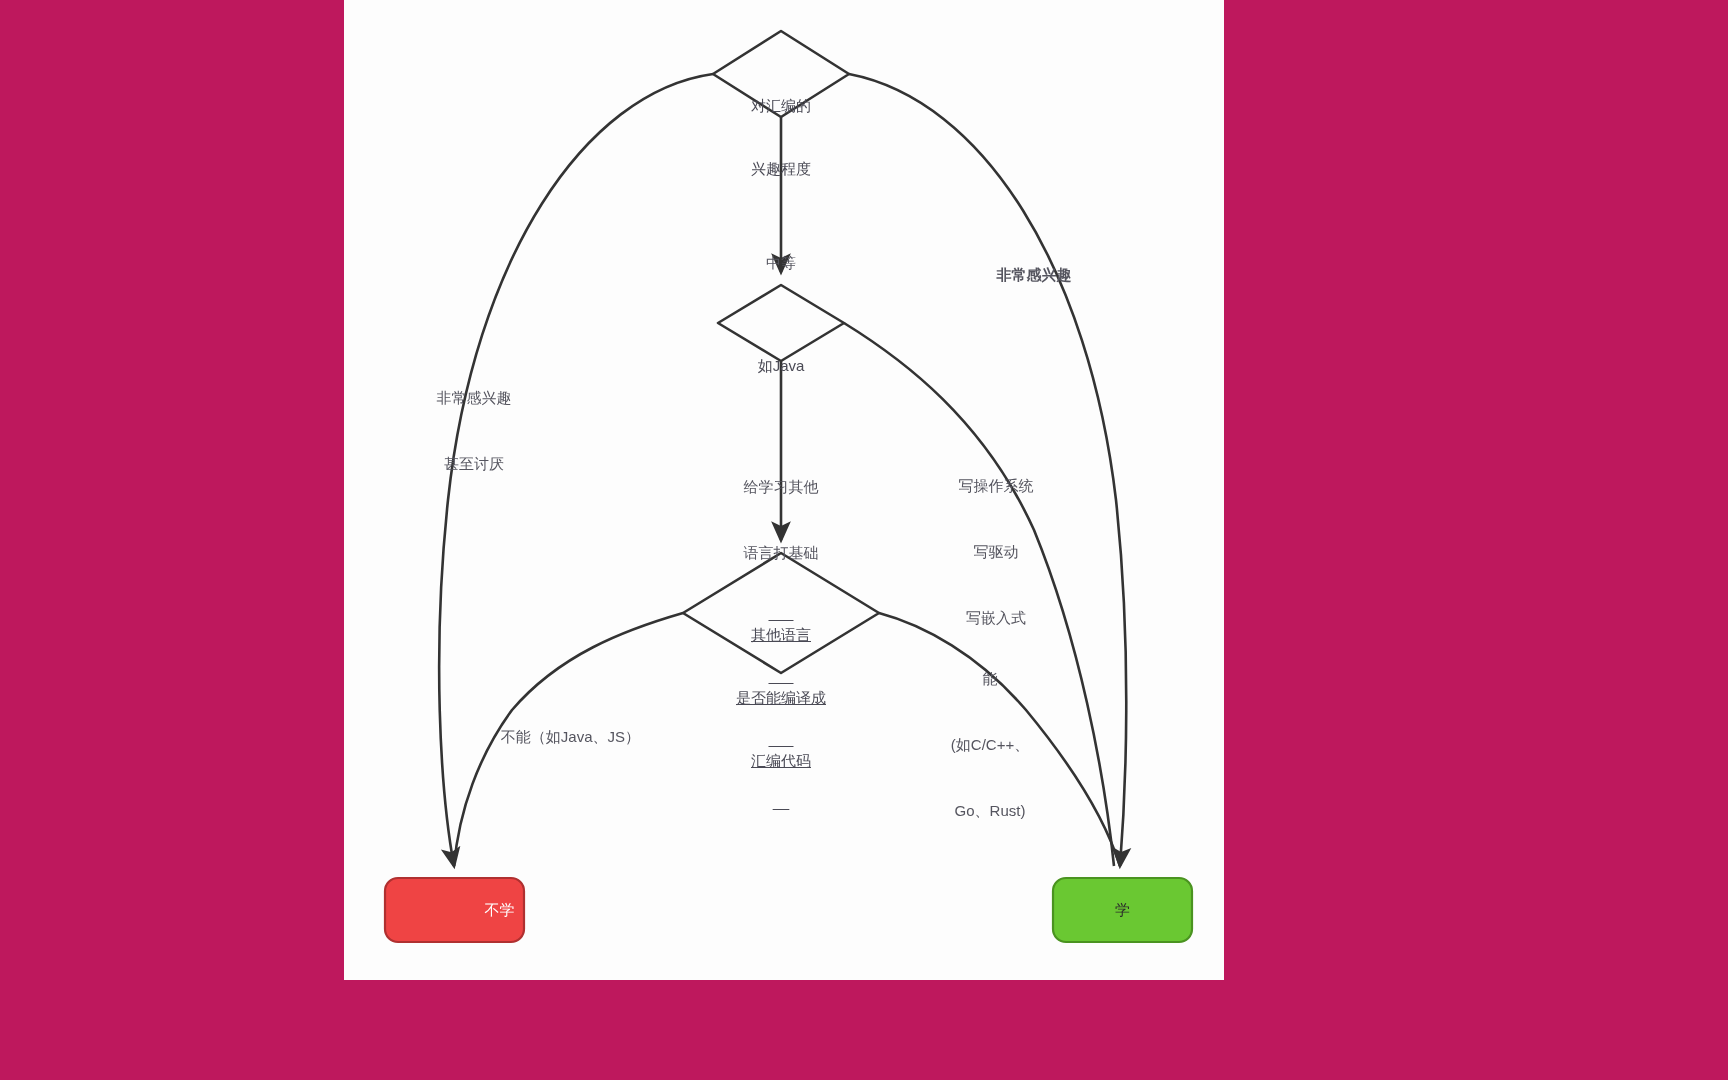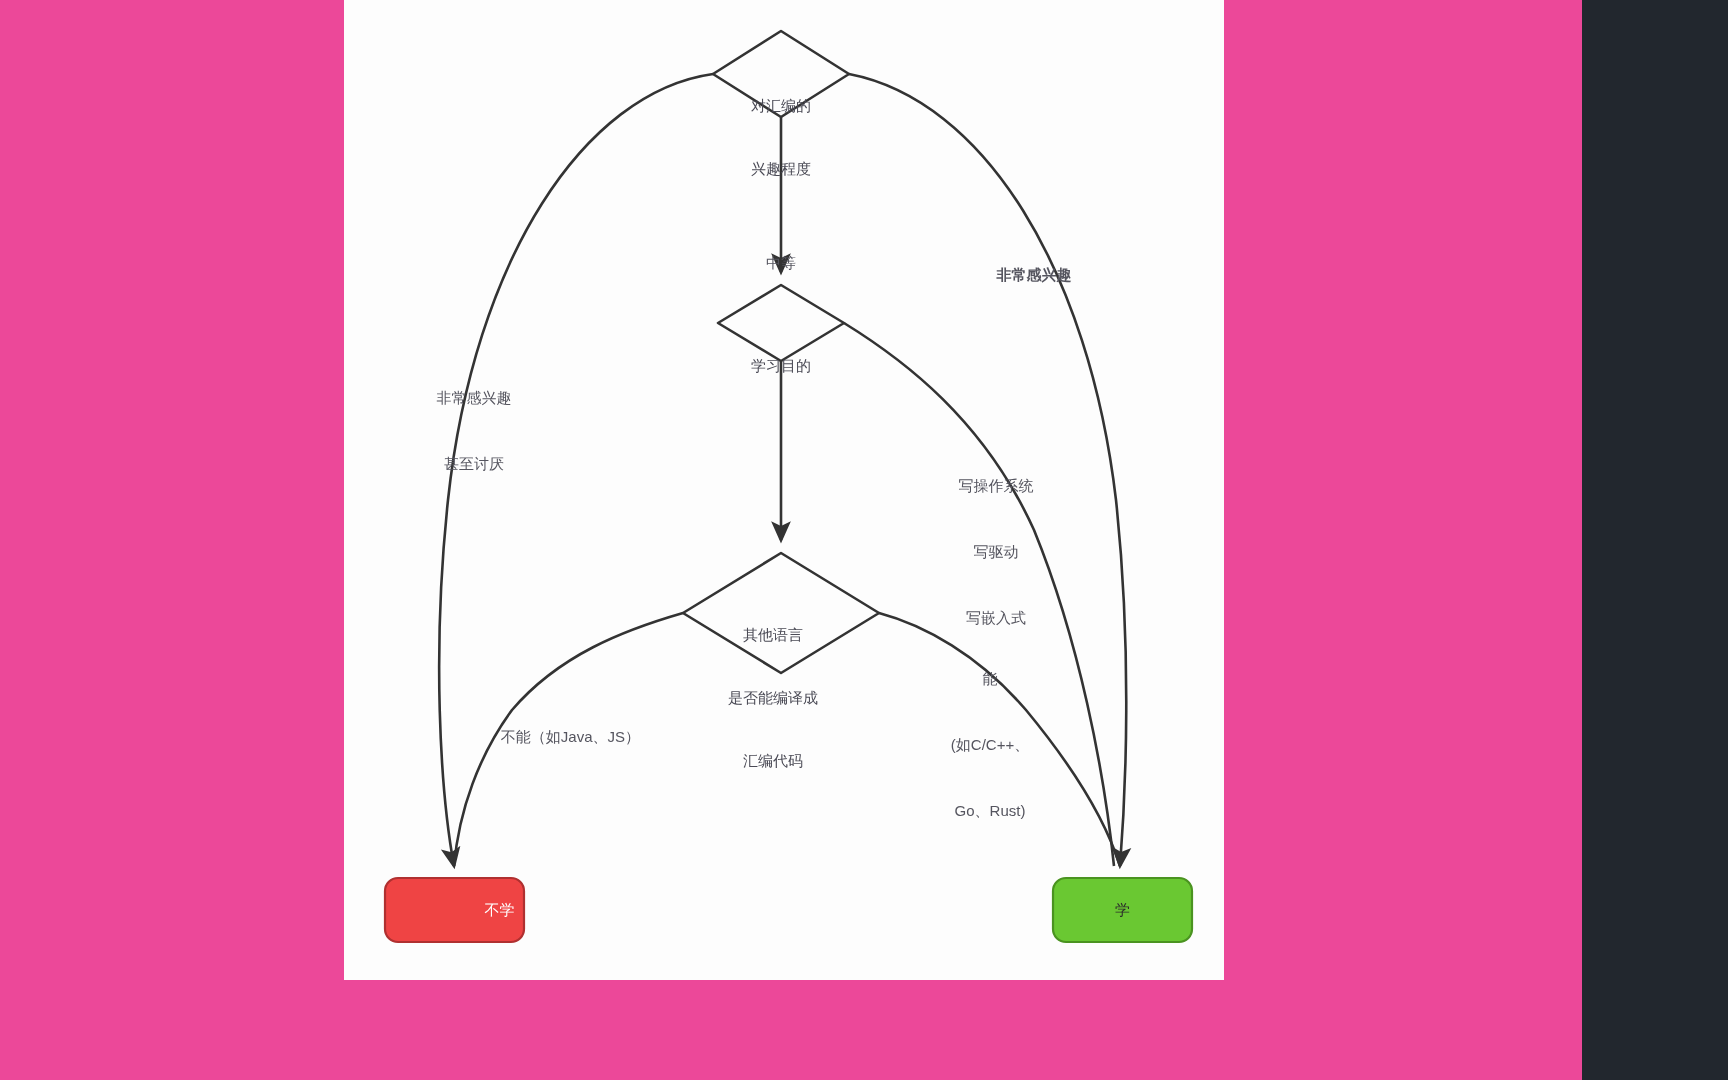--- a/index.html
+++ b/index.html
@@ -8,23 +8,23 @@
     background: #22272e;
   }
   body {
     width: 1728px;
     height: 1080px;
     overflow: hidden;
     font-family: "Liberation Sans", "DejaVu Sans", sans-serif;
   }
   #app {
     position: relative;
-    width: 1582px;
+    width: 1728px;
     height: 1080px;
-    background: #ec4899;
+    background: #be185d;
   }
   #canvas {
     position: absolute;
     left: 344px;
     top: 0px;
     width: 880px;
     height: 980px;
     background: #fdfdfd;
     overflow: hidden;
   }
@@ -101,24 +101,24 @@
 
       <path d="M 535,613 C 580,625 635,655 682,710 C 725,762 760,815 776,866" fill="none" stroke="#333333" stroke-width="2.6"></path>
     </svg>
 
     <div class="node-text" style="left:377px; top:53px; width:120px;">
       <div>对汇编的</div>
       <div>兴趣程度</div>
     </div>
 
     <div class="node-text" style="left:377px; top:313px; width:120px;">
-      <div>学习目的</div>
+      <div>如Java</div>
     </div>
 
-    <div class="node-text" style="left:344px; top:582px; width:170px;">
+    <div class="node-text" style="left:352px; top:582px; width:170px;text-decoration:underline;">
       <div>其他语言</div>
       <div>是否能编译成</div>
       <div>汇编代码</div>
     </div>
 
     <div class="terminal-label" style="left:41px; top:900px; width:139px;margin-left:45px;">不学</div>
 
     <div class="terminal-label dark" style="left:709px; top:900px; width:139px;">学</div>
 
     <div class="edge-label" style="left:40px; top:343px; width:180px;">
@@ -127,20 +127,24 @@
     </div>
 
     <div class="edge-label" style="left:377px; top:208px; width:120px;">
       <div>中等</div>
     </div>
 
     <div class="edge-label" style="left:610px; top:220px; width:160px;font-weight:bold;">
       <div>非常感兴趣</div>
     </div>
 
+    <div class="edge-label" style="left:357px; top:432px; width:160px;">
+      <div>给学习其他</div>
+      <div>语言打基础</div>
+    </div>
 
     <div class="edge-label" style="left:572px; top:431px; width:160px;">
       <div>写操作系统</div>
       <div>写驱动</div>
       <div>写嵌入式</div>
     </div>
 
     <div class="edge-label" style="left:96px; top:682px; width:200px;text-align:right;">
       <div>不能（如Java、JS）</div>
     </div>

